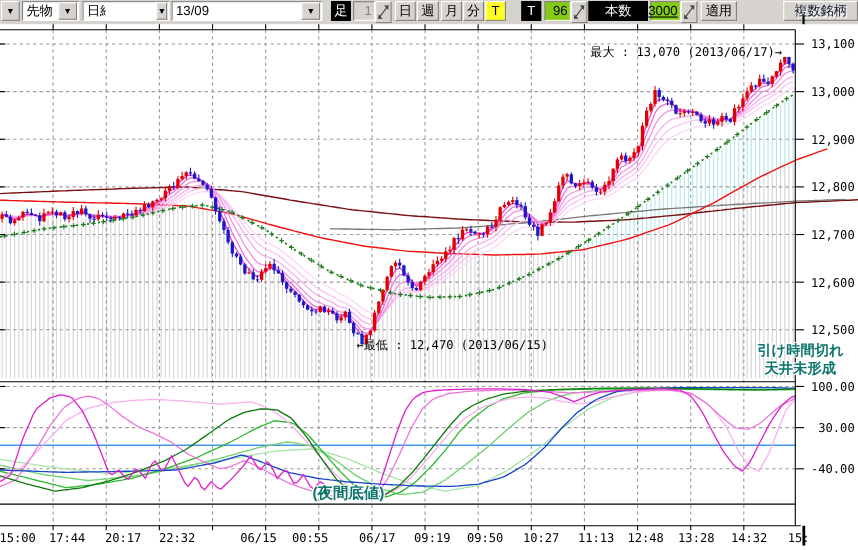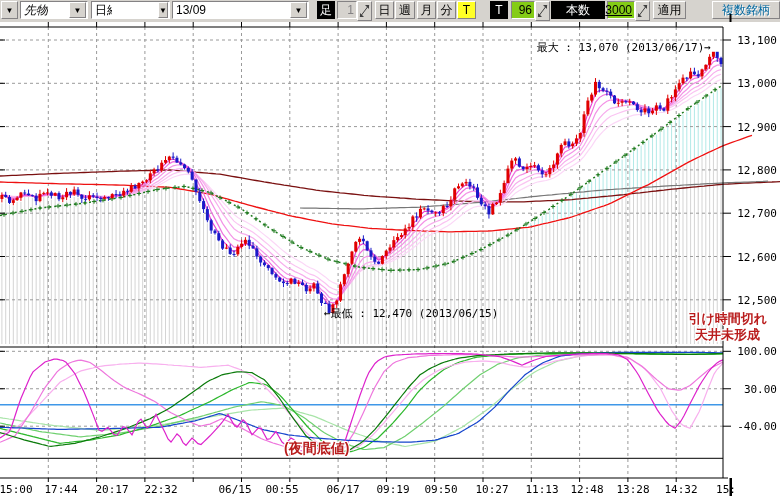--- a/index.html
+++ b/index.html
@@ -17,34 +17,34 @@
   .carrow{width:15px;height:14px;background:#d6d3ce;border:1px solid;
     border-color:#fff #848284 #848284 #fff;font-size:8px;display:flex;align-items:center;
     justify-content:center;margin-right:1px;color:#000;}
   .blacklab{background:#000;color:#fff;justify-content:center;border:1px solid #000;}
   .spinfield{background:#84cc16;border:1px solid;border-color:#848284 #fff #fff #848284;
     justify-content:flex-end;padding-right:2px;font-size:12px;}
   .spinfield.dis{background:#d6d3ce;color:#848284;}
   .spinbtn{width:13px;height:18px;background:#d6d3ce;border:1px solid;
     border-color:#fff #848284 #848284 #fff;display:flex;align-items:center;justify-content:center;}
   .yellow{background:#ffff26;}
-  .disabledbtn{color:#0369a1;text-shadow:1px 1px 0 #fff;}
+  .disabledbtn{color:#0f172a;text-shadow:1px 1px 0 #fff;}
   
-  .rednote{position:absolute;color:#b91c1c;font-weight:bold;font-size:13px;white-space:nowrap;
+  .rednote{position:absolute;color:#0f766e;font-weight:bold;font-size:13px;white-space:nowrap;
     text-shadow:1px 0 0 #fff,-1px 0 0 #fff,0 1px 0 #fff,0 -1px 0 #fff,1px 1px 0 #fff,-1px -1px 0 #fff;}
   svg text{font-family:"DejaVu Sans Mono","Liberation Mono",monospace;font-size:11px;fill:#000;}
 </style>
 </head>
 <body>
 
 <div id="app">
 
   <div id="toolbar">
     <div class="tb btn" style="width:17px;margin-left:1px;font-size:8px;">▼</div>
-    <div class="tb combo" style="width:68px;margin-left:2px;font-style:italic;">
+    <div class="tb combo" style="width:52px;margin-left:2px;">
       <span class="ctext">先物</span>
       <span class="carrow">▼</span>
     </div>
     <div class="tb combo" style="width:79px;margin-left:3px;gap:46px;">
       <span class="ctext">日経225</span>
       <span class="carrow">▼</span>
     </div>
     <div class="tb combo" style="width:137px;margin-left:2px;">
       <span class="ctext">13/09</span>
       <span class="carrow">▼</span>

